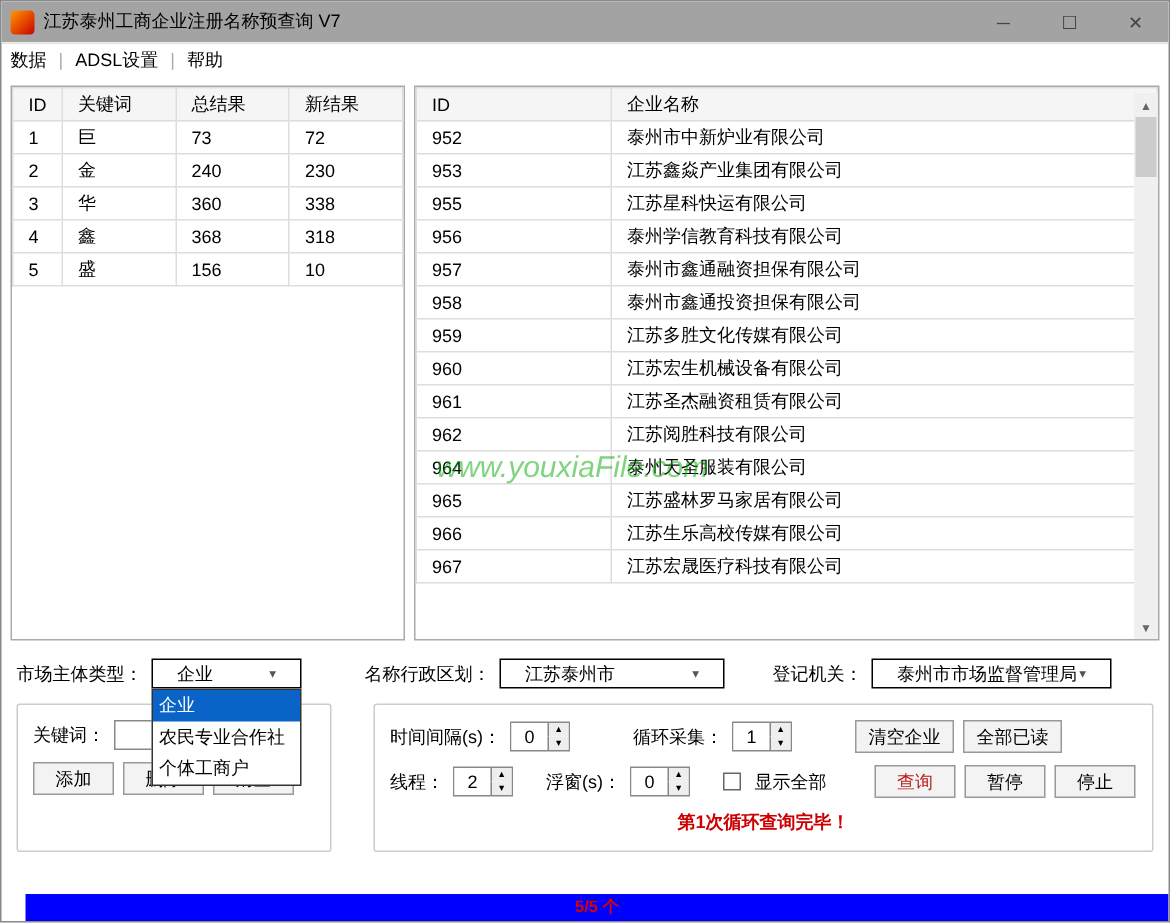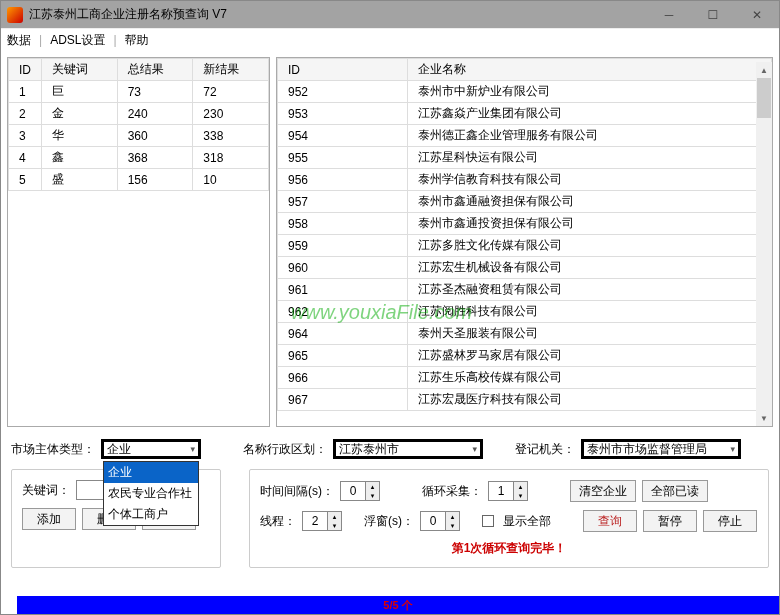--- a/index.html
+++ b/index.html
@@ -21,21 +21,21 @@
 .left th:nth-child(1), .left td:nth-child(1){ width:24px; }
 .right th:nth-child(1), .right td:nth-child(1){ width:130px; }
 .scrollbar { position:absolute; right:0; top:20px; bottom:0; width:16px; background:#f0f0f0; }
 .scrollbar .thumb{ position:absolute; top:0; left:1px; right:1px; height:40px; background:#ccc; }
 .scrollbar .arr{ position:absolute; left:0; right:0; height:16px; background:#f0f0f0; display:flex; align-items:center; justify-content:center; color:#666; font-size:8px;}
 .scrollbar .arr.up{top:-16px;} .scrollbar .arr.dn{bottom:-0px;}
 .watermark { position:absolute; top:300px; left:290px; font-size:20px; font-style:italic; color:rgba(0,170,0,.5); pointer-events:none; }
 .bottom { padding: 6px 10px; }
 .row1 { display:flex; align-items:center; gap:6px; margin-bottom:10px; }
 .row1 label{ white-space:nowrap; }
-.select{ height:20px; border:3px solid #000000; background:#fff; padding:0 3px; display:inline-flex; align-items:center; position:relative;}
+.select{ height:20px; border:1px solid #000000; background:#fff; padding:0 16px; display:inline-flex; align-items:center; position:relative;}
 .select .arrow{ margin-left:auto; font-size:9px; color:#555;}
 .dropdown{ position:absolute; top:19px; left:-1px; right:-1px; background:#fff; border:1px solid #333; z-index:10;}
 .dropdown div{ padding:2px 4px; }
 .dropdown div.sel{ background:#0a64c8; color:#fff;}
 .groups{ display:flex; gap:8px; }
 .group{ border:1px solid #ccc; padding:10px; border-radius:2px; }
 .g1{ width:210px; }
 .g2{ flex:1;margin-left:20px; }
 .line{ display:flex; align-items:center; gap:6px; margin-bottom:8px; }
 input[type=text]{ height:20px; border:1px solid #888; padding:0 3px; }
@@ -124,24 +124,20 @@
       <tbody id="rb">
           <tr>
             <td>952</td>
             <td>泰州市中新炉业有限公司</td>
           </tr>
           <tr>
             <td>953</td>
             <td>江苏鑫焱产业集团有限公司</td>
           </tr>
           <tr>
-            <td>954</td>
-            <td>泰州德正鑫企业管理服务有限公司</td>
-          </tr>
-          <tr>
             <td>955</td>
             <td>江苏星科快运有限公司</td>
           </tr>
           <tr>
             <td>956</td>
             <td>泰州学信教育科技有限公司</td>
           </tr>
           <tr>
             <td>957</td>
             <td>泰州市鑫通融资担保有限公司</td>

